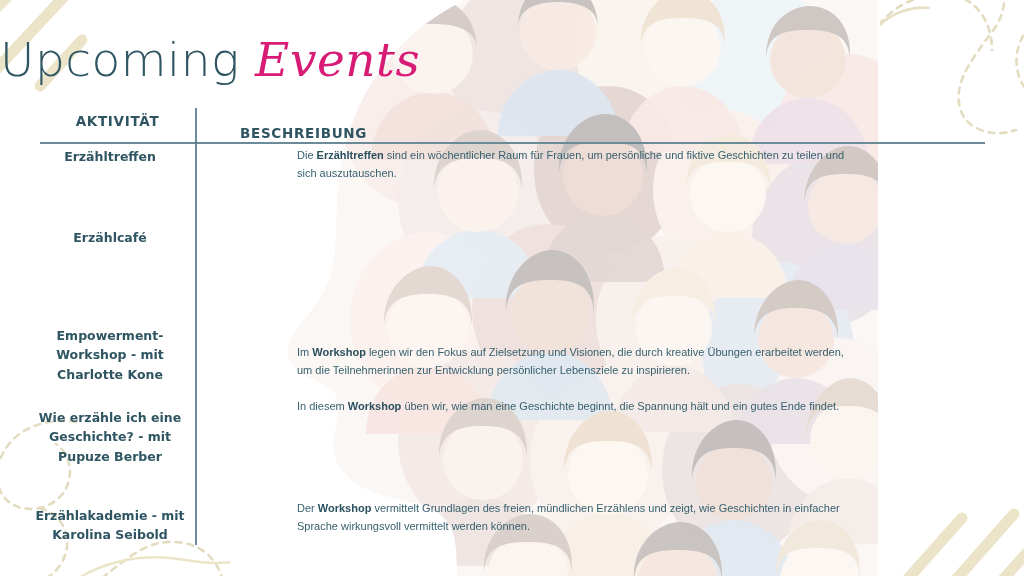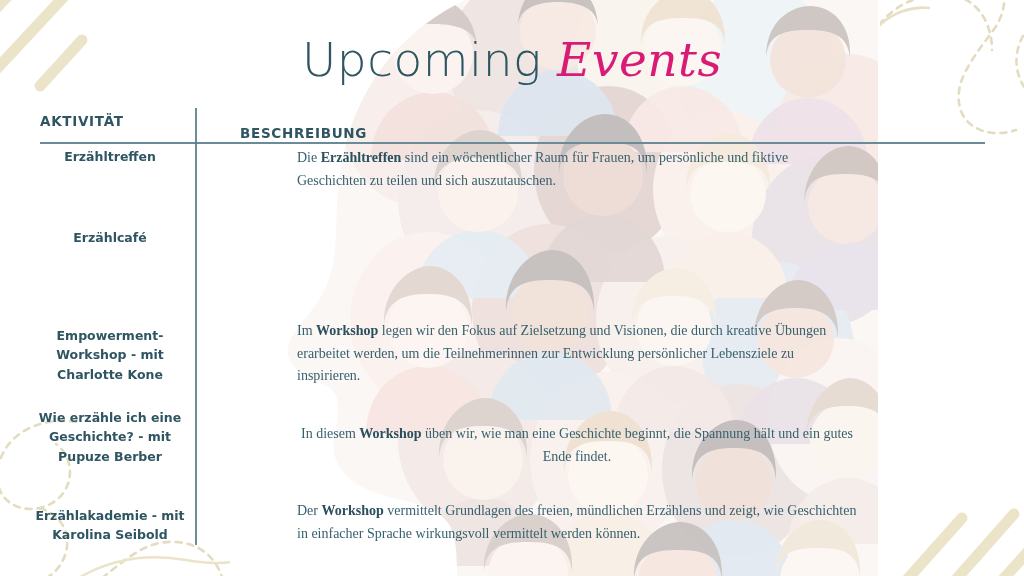--- a/index.html
+++ b/index.html
@@ -46,21 +46,20 @@
     opacity: 0.42;
     pointer-events: none;
   }
 
   
   #title-block {
     position: absolute;
     left: 0;
     top: 32px;
     width: 1024px;
-    text-align: center;
     z-index: 5;
   }
   .title-main {
     font-family: "DejaVu Sans", sans-serif;
     font-size: 47px;
     font-weight: 300;
     color: #2e5561;
     letter-spacing: 0.5px;
   }
   .title-accent {
@@ -102,56 +101,56 @@
   }
 
   .col-head {
     position: absolute;
     font-family: "DejaVu Sans", sans-serif;
     font-size: 13.5px;
     font-weight: 700;
     color: #2e5561;
     letter-spacing: 0.7px;
   }
-  #head-activity   { left: 40px;  top: 113px; width: 155px; text-align: left; }
+  #head-activity   { left: 40px;  top: 113px; width: 155px; text-align: center; }
   #head-description{ left: 240px; top: 125px; width: 600px; text-align: left; }
 
   .row-activity {
     position: absolute;
     left: 30px;
     width: 160px;
     text-align: center;
     font-family: "DejaVu Sans", sans-serif;
     font-size: 12.5px;
     font-weight: 700;
     color: #2e5561;
     line-height: 1.55;
   }
 
   .row-description {
     position: absolute;
     left: 297px;
     width: 560px;
-    font-family: Liberation Serif, serif;
-    font-size: 14px;
+    font-family: Liberation Sans, sans-serif;
+    font-size: 11px;
     font-weight: 400;
     color: #37606e;
     line-height: 1.62;
   }
   .row-description b { font-weight: 700; color: #2a505d; }
 
   
   #act-1  { top: 147px; }
   #desc-1 { top: 147px; }
   #act-2  { top: 228px; }
   #desc-2 { top: 227px; }
   #act-3  { top: 326px; }
-  #desc-3 { top: 320px; }
+  #desc-3 { top: 344px; }
   #act-4  { top: 408px; }
-  #desc-4 { top: 423px; text-align: center; }
+  #desc-4 { top: 398px; }
   #act-5  { top: 506px; }
   #desc-5 { top: 500px; }
 </style>
 </head>
 <body>
 
 <div id="slide">
 
   <svg class="deco" id="deco-top-left" viewBox="0 0 170 160">
     <g stroke="#ece4c8" stroke-linecap="round" fill="none">

